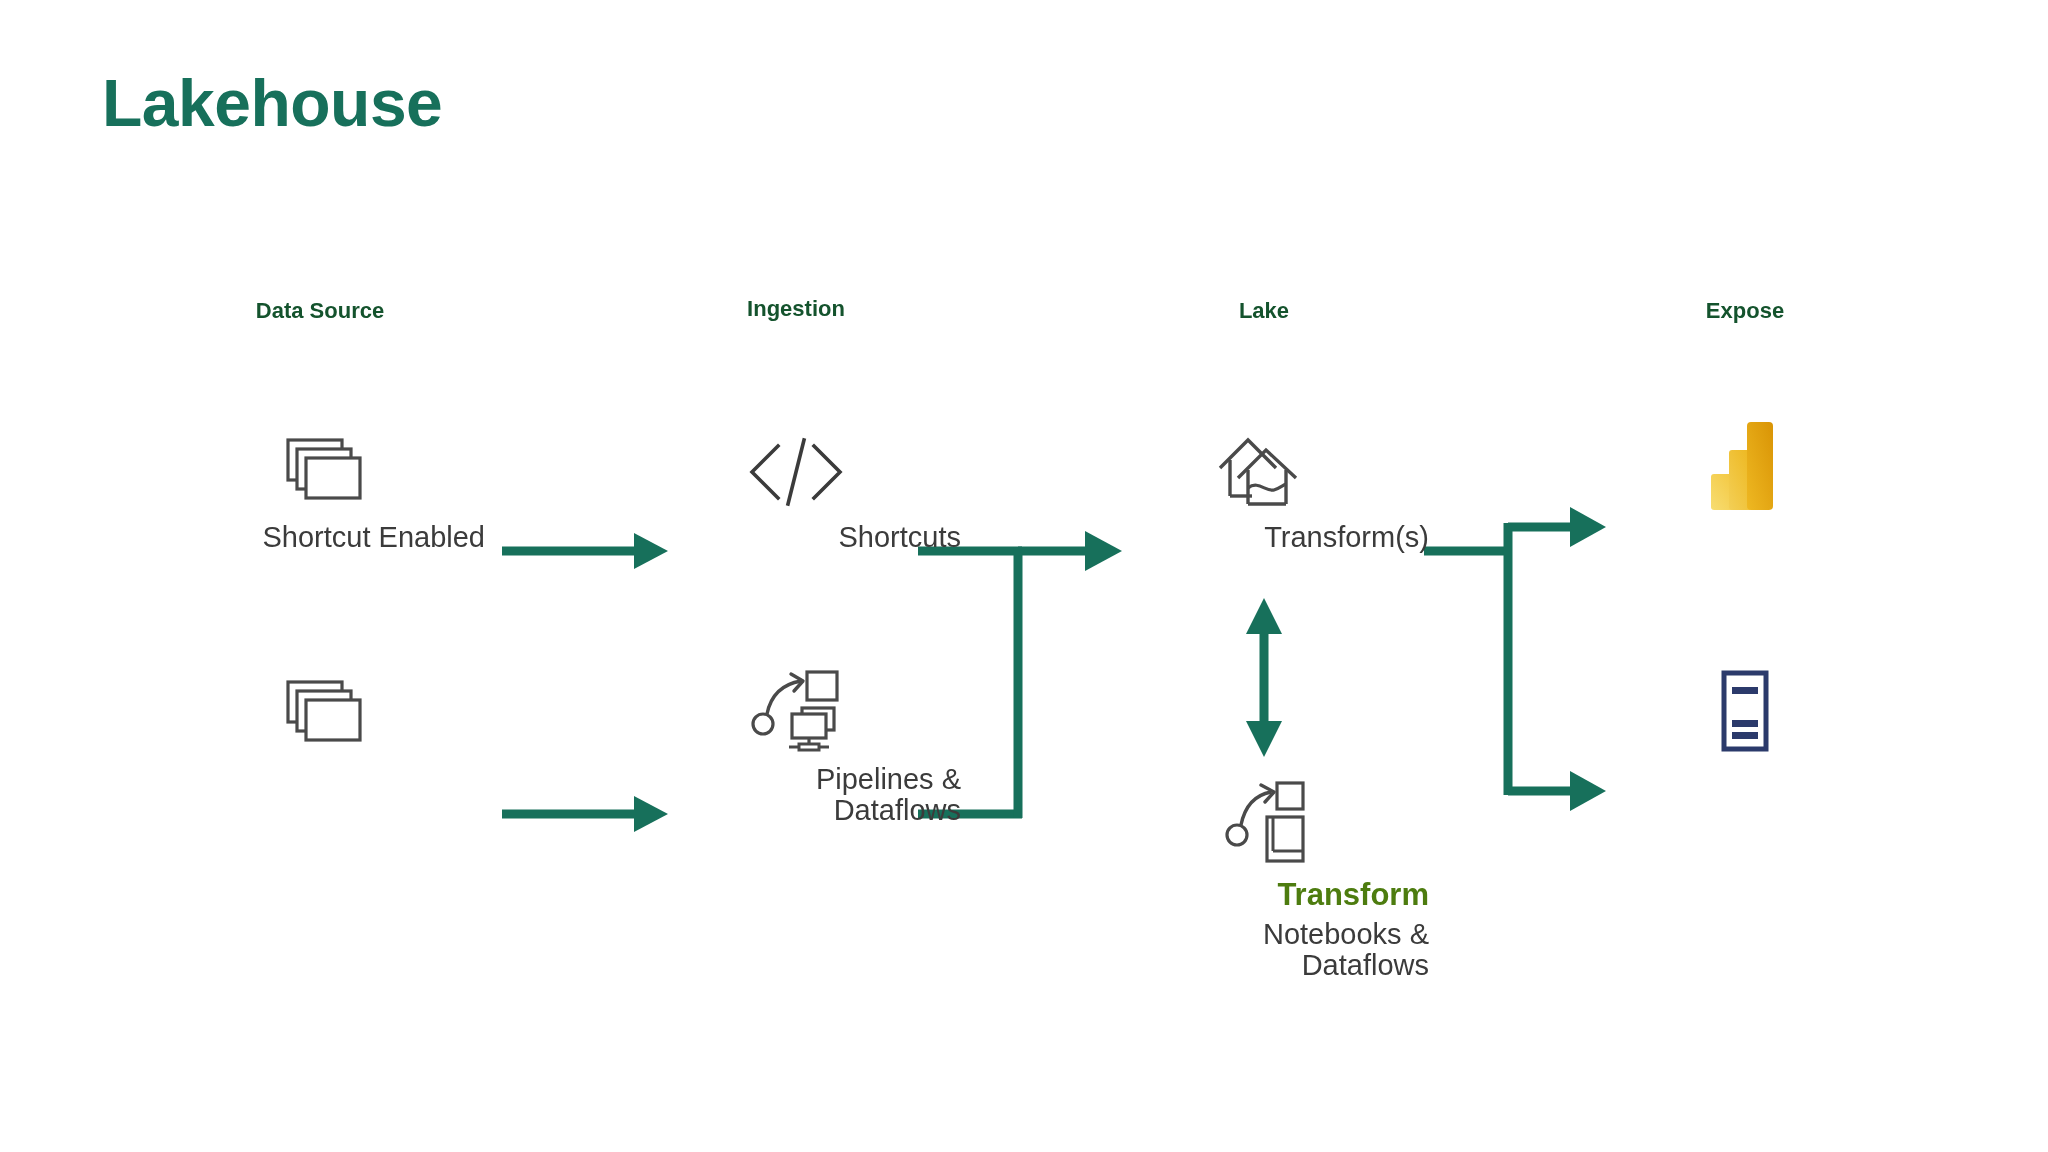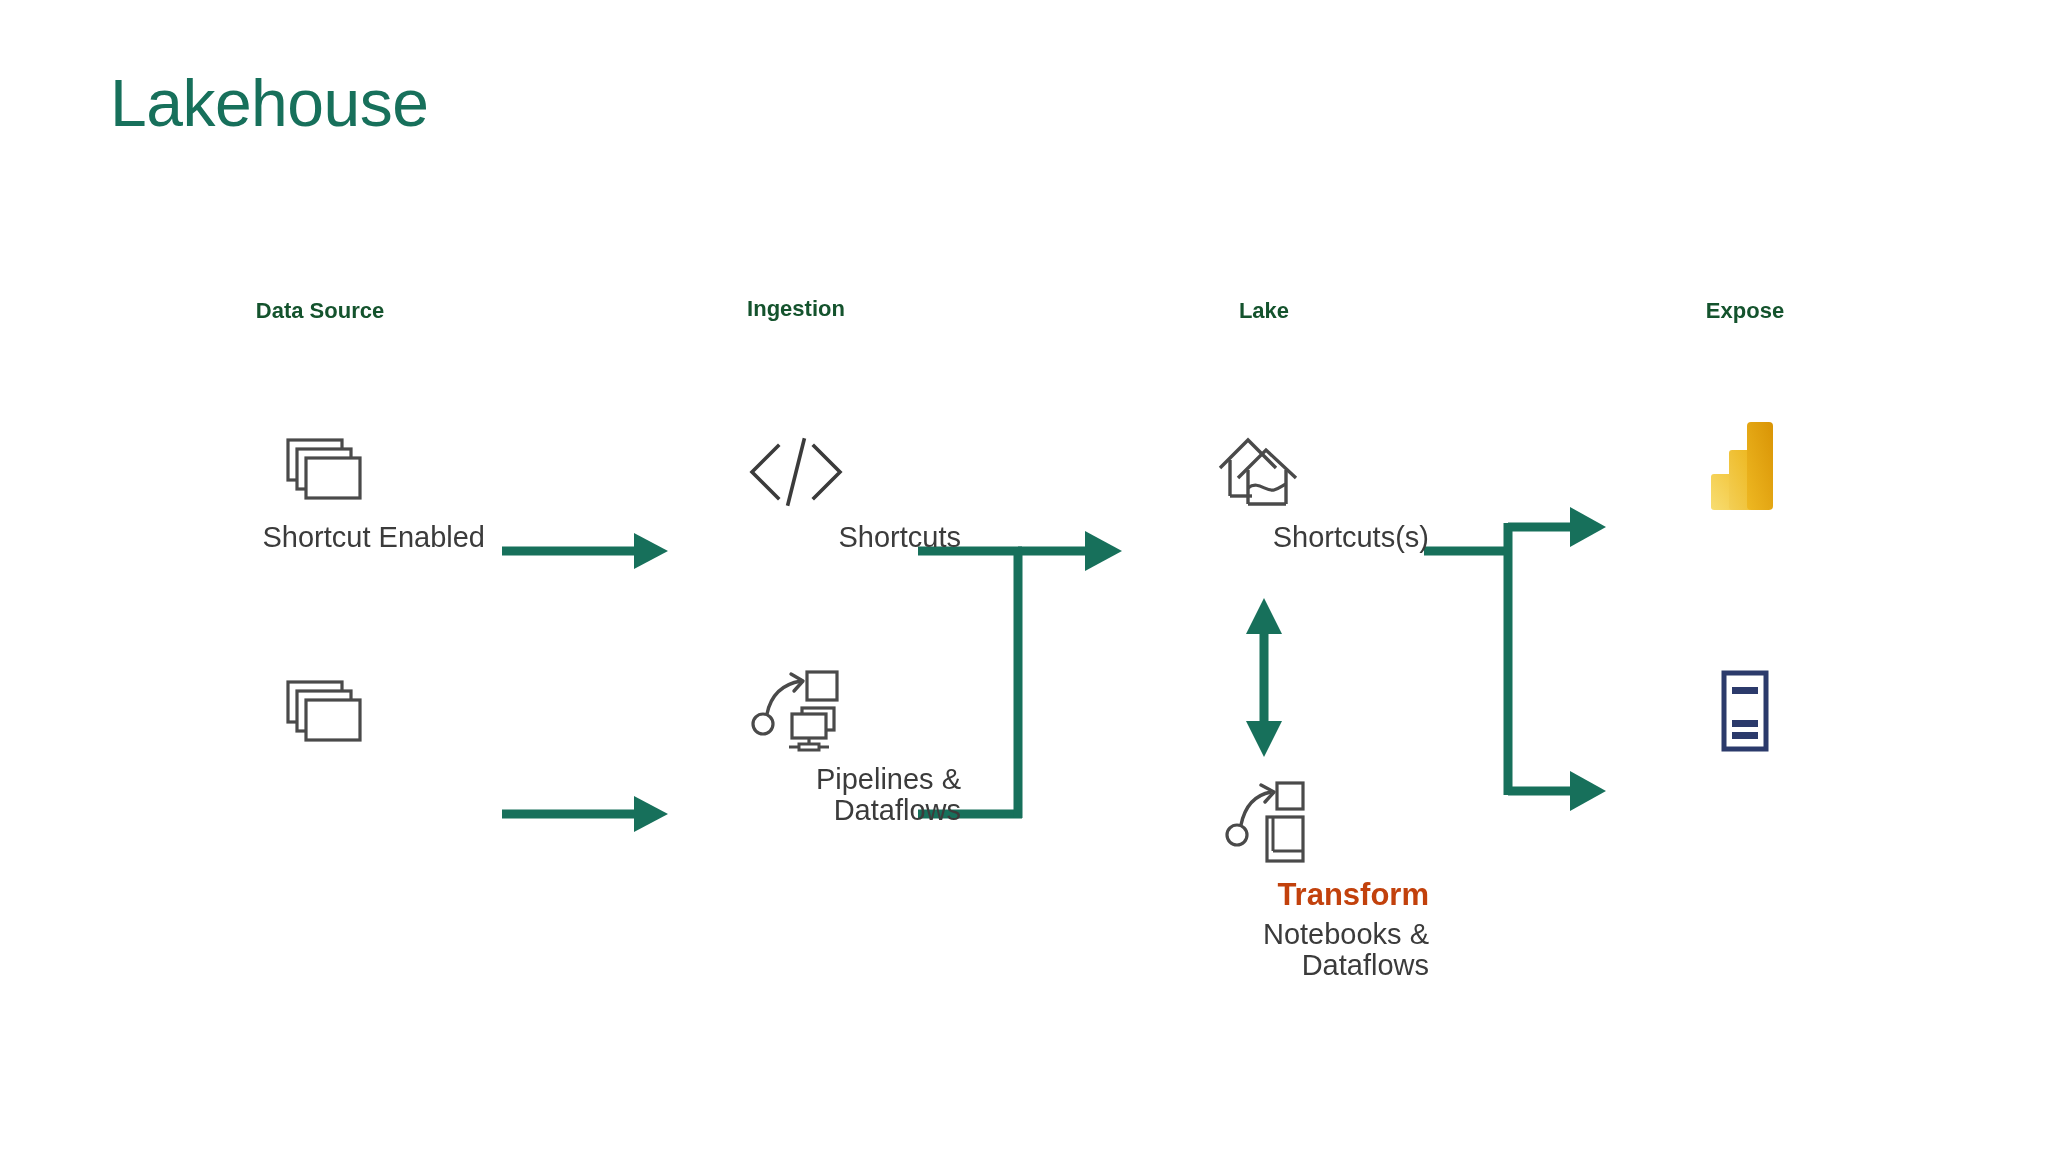--- a/index.html
+++ b/index.html
@@ -12,24 +12,24 @@
     height: 1152px;
     position: relative;
     overflow: hidden;
     font-family: "Liberation Sans", sans-serif;
     color: #3b3b3b;
   }
 
   
   #slide-title {
     position: absolute;
-    left: 110px;
+    left: 102px;
     top: 70px;
     font-size: 66px;
-    font-weight: normal;
+    font-weight: bold;
     color: #17705b;
     letter-spacing: -0.5px;
     line-height: 1;
   }
 
   
   .col-header {
     position: absolute;
     font-size: 22px;
     font-weight: bold;
@@ -55,21 +55,21 @@
   }
   .node-label {
     font-size: 29px;
     line-height: 1.08;
     color: #3b3b3b;
     white-space: pre-line;
   }
   .sub-header {
     font-size: 31px;
     font-weight: bold;
-    color: #c2410c;
+    color: #4d7c0f;
     margin-bottom: 6px;
     white-space: nowrap;
   }
 
   
   #connectors {
     position: absolute;
     left: 0;
     top: 0;
     width: 2048px;
@@ -196,21 +196,21 @@
       <polyline points="8,38 36,10 64,38" fill="none" stroke="#4a4a4a" stroke-width="3.4" stroke-linejoin="miter"></polyline>
       <line x1="18" y1="30" x2="18" y2="66" stroke="#4a4a4a" stroke-width="3.4"></line>
       <line x1="18" y1="66" x2="40" y2="66" stroke="#4a4a4a" stroke-width="3.4"></line>
       <polyline points="26,48 54,20 84,48" fill="none" stroke="#4a4a4a" stroke-width="3.4" stroke-linejoin="miter"></polyline>
       <line x1="36" y1="40" x2="36" y2="74" stroke="#4a4a4a" stroke-width="3.4"></line>
       <line x1="74" y1="40" x2="74" y2="74" stroke="#4a4a4a" stroke-width="3.4"></line>
       <line x1="36" y1="74" x2="74" y2="74" stroke="#4a4a4a" stroke-width="3.4"></line>
       <path d="M36 58 C46 50, 54 62, 62 60 C68 58, 71 55, 74 54" fill="none" stroke="#4a4a4a" stroke-width="3.2"></path>
     </svg>
   </div>
-  <div class="node-label">Shortcuts(s)</div>
+  <div class="node-label">Transform(s)</div>
 </div>
 
 <div class="node" style="left:1264px; top:775px;">
   <div class="node-icon">
     <svg class="icon-svg" width="86" height="88" viewBox="0 0 86 88">
       <circle cx="16" cy="56" r="10" fill="#ffffff" stroke="#4a4a4a" stroke-width="3.2"></circle>
       <path d="M20 46 C24 26, 34 16, 50 13" fill="none" stroke="#4a4a4a" stroke-width="3.4"></path>
       <polyline points="40,6 53,13 44,23" fill="none" stroke="#4a4a4a" stroke-width="3.4" stroke-linecap="round" stroke-linejoin="round"></polyline>
       <rect x="56" y="4" width="26" height="26" fill="#ffffff" stroke="#4a4a4a" stroke-width="3.2"></rect>
       <rect x="46" y="38" width="36" height="44" fill="#ffffff" stroke="#4a4a4a" stroke-width="3.2"></rect>

